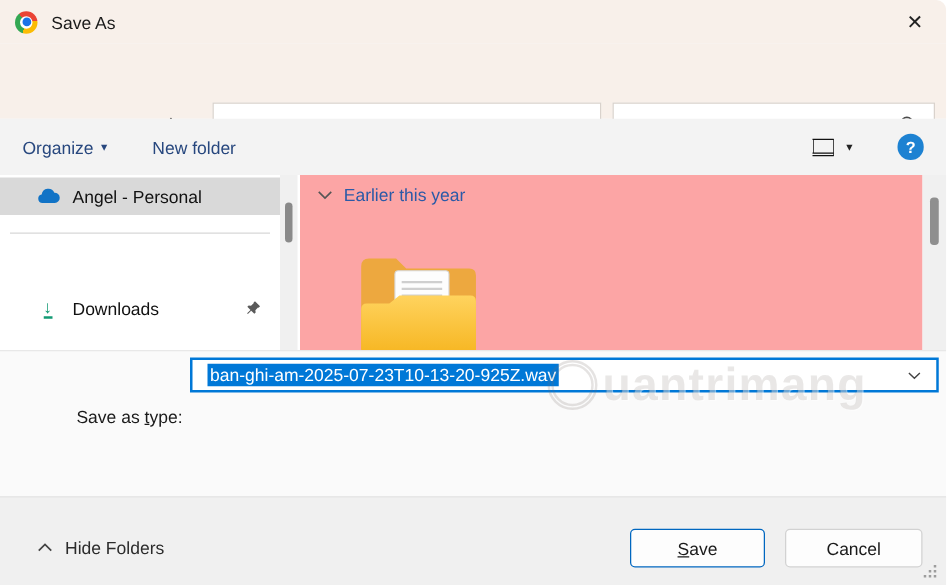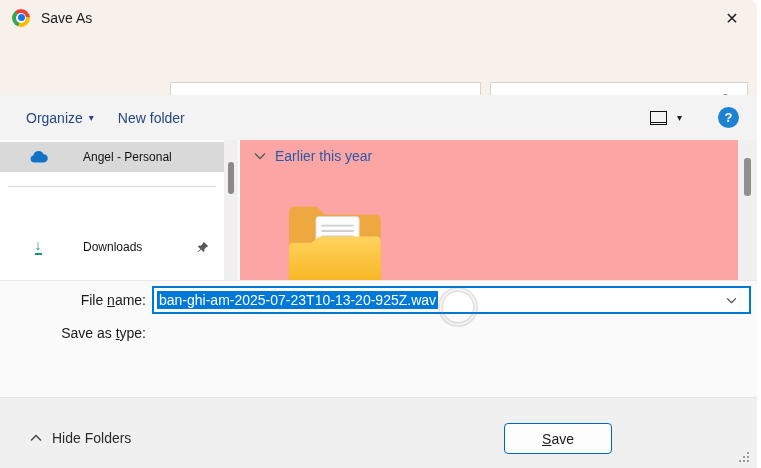--- a/index.html
+++ b/index.html
@@ -41,35 +41,35 @@
     background:#fff; border:1px solid #d9d2cc; display:flex; align-items:center; }
   .searchbox input { border:none; outline:none; background:transparent; flex:1;
     font-family:"Liberation Sans",sans-serif; font-size:14px; color:#333; margin-left:14px; }
   .searchbox input::placeholder { color:#8a8a8a; }
   .search-icon { margin-right:12px; }
 
   
   .toolbar { position:absolute; left:0; top:95px; width:100%; height:45px; background:#f3f3f3;
     display:flex; align-items:center; }
   .tool-link { color:#27477e; font-size:14px; display:flex; align-items:center; gap:6px; }
-  .organize { margin-left:26px; }
-  .newfolder { margin-left:24px; }
+  .organize { margin-left:18px; }
+  .newfolder { margin-left:36px; }
   .caret { font-size:10px; color:#27477e; }
   .tool-right { position:absolute; right:0; top:0; height:45px; display:flex; align-items:center; }
   .view-icon { width:17px; height:14px; border:1.6px solid #111; border-bottom:3px double #111; }
   .view-caret { color:#222; font-size:10px; margin:0 0 0 10px; }
   .help-btn { width:21px; height:21px; border-radius:50%; background:#1d82d2; color:#fff;
     font-size:13px; font-weight:bold; display:flex; align-items:center; justify-content:center;
     margin:0 18px 0 36px; }
 
   
   .content { position:absolute; left:0; top:140px; width:100%; height:140px; background:#fff; }
   .sidebar { position:absolute; left:0; top:0; width:227px; height:100%; overflow:hidden; }
   .side-row { position:absolute; left:0; width:227px; height:30px; display:flex; align-items:center; }
-  .side-row .lbl { font-size:12px; color:#111;margin-left:25px; }
+  .side-row .lbl { font-size:14px; color:#111; }
   .row-onedrive { top:2px; background:#d9d9d9; }
   .row-desktop { top:62px; }
   .row-downloads { top:92px; }
   .row-documents { top:122px; }
   .side-ic { width:20px; margin-left:28px; margin-right:10px; display:flex; justify-content:center; }
   .pin { position:absolute; right:18px; top:8px; }
   .side-divider { position:absolute; left:8px; top:46px; width:208px; height:1px; background:#d7d7d7; }
   .desktop-ic { width:18px; height:13px; border-radius:2px;
     background:linear-gradient(125deg,#6fd0f4 0%,#1f8ede 70%); box-shadow:inset 0 -2px 0 #0f6db4; }
   .doc-ic { width:15px; height:13px; border-radius:2px;
@@ -85,21 +85,21 @@
   .main-scroll { position:absolute; right:0; top:0; width:19px; height:100%; background:#f0f0f0; }
   .main-thumb { position:absolute; left:6px; top:18px; width:7px; height:38px; background:#8f8f8f; border-radius:3px; }
 
   
   .fields { position:absolute; left:0; top:280px; width:100%; height:117px; background:#fafafa;
     border-top:1px solid #e8e8e8; }
   .field-label { position:absolute; left:0; width:146px; text-align:right; font-size:14px; color:#1a1a1a; }
   .lab1 { top:11px; } .lab2 { top:44px; }
   .key-u { text-decoration:underline; }
   .fn-input { position:absolute; left:152px; top:5px; width:599px; height:28px; background:#fff;
-    border:2px solid #0078d7; display:flex; align-items:center; padding-left:3px; }
+    border:2px solid #0078d7; display:flex; align-items:center; padding-left:12px; }
   .fn-selected { background:#0078d7; color:#fff; font-size:14px; padding:1px 2px; white-space:nowrap; }
   .type-select { position:absolute; left:152px; top:38px; width:599px; height:27px; background:#fff;
     border:1px solid #acacac; display:flex; align-items:center; padding-left:7px; font-size:14px; }
   .field-chev { position:absolute; right:12px; }
   .watermark { position:absolute; left:438px; top:6px; display:flex; align-items:center; gap:4px;
     pointer-events:none; opacity:.55; }
   .wm-circle { width:40px; height:40px; border-radius:50%; border:5px double rgba(120,110,105,.35); }
   .wm-text { font-size:37px; font-weight:bold; color:rgba(125,115,110,.30);
     text-shadow:1px 1px 0 rgba(255,255,255,.9); letter-spacing:1px; }
 
@@ -246,47 +246,50 @@
         </svg>
       </div>
     </div>
 
     <div class="main-scroll">
       <div class="main-thumb"></div>
     </div>
   </div>
 
   <div class="fields">
-    <div class="field-label lab1"><span>File </span><span class="key-u">n</span><span>ame:</span></div>
     <div class="fn-input">
       <span class="fn-selected">ban-ghi-am-2025-07-23T10-13-20-925Z.wav</span>
       <div class="field-chev">
         <svg class="chev" width="11" height="7" viewBox="0 0 12 8">
             <polyline points="1,1.5 6,6.5 11,1.5" fill="none" stroke="#444" stroke-width="1.3"></polyline>
           </svg>
       </div>
     </div>
 
     <div class="field-label lab2"><span>Save as </span><span class="key-u">t</span><span>ype:</span></div>
 
     <div class="watermark">
       <div class="wm-circle"></div>
+      <div class="wm-text">uantrimang</div>
     </div>
   </div>
 
   <div class="footer">
     <div class="hide-folders">
       <svg class="chev" width="12" height="8" viewBox="0 0 12 8">
           <polyline points="1,6.5 6,1.5 11,6.5" fill="none" stroke="#444" stroke-width="1.4"></polyline>
         </svg>
       <span>Hide Folders</span>
     </div>
     <div class="btn btn-save">
         <span class="key-u">S</span>
         <span>ave</span>
+      </div>
+    <div class="btn btn-cancel">
+        <span>Cancel</span>
       </div>
     <div class="grip">
       <i class="g1"></i>
         <i class="g2"></i>
         <i class="g3"></i>
         <i class="g4"></i>
         <i class="g5"></i>
         <i class="g6"></i>
     </div>
   </div>

